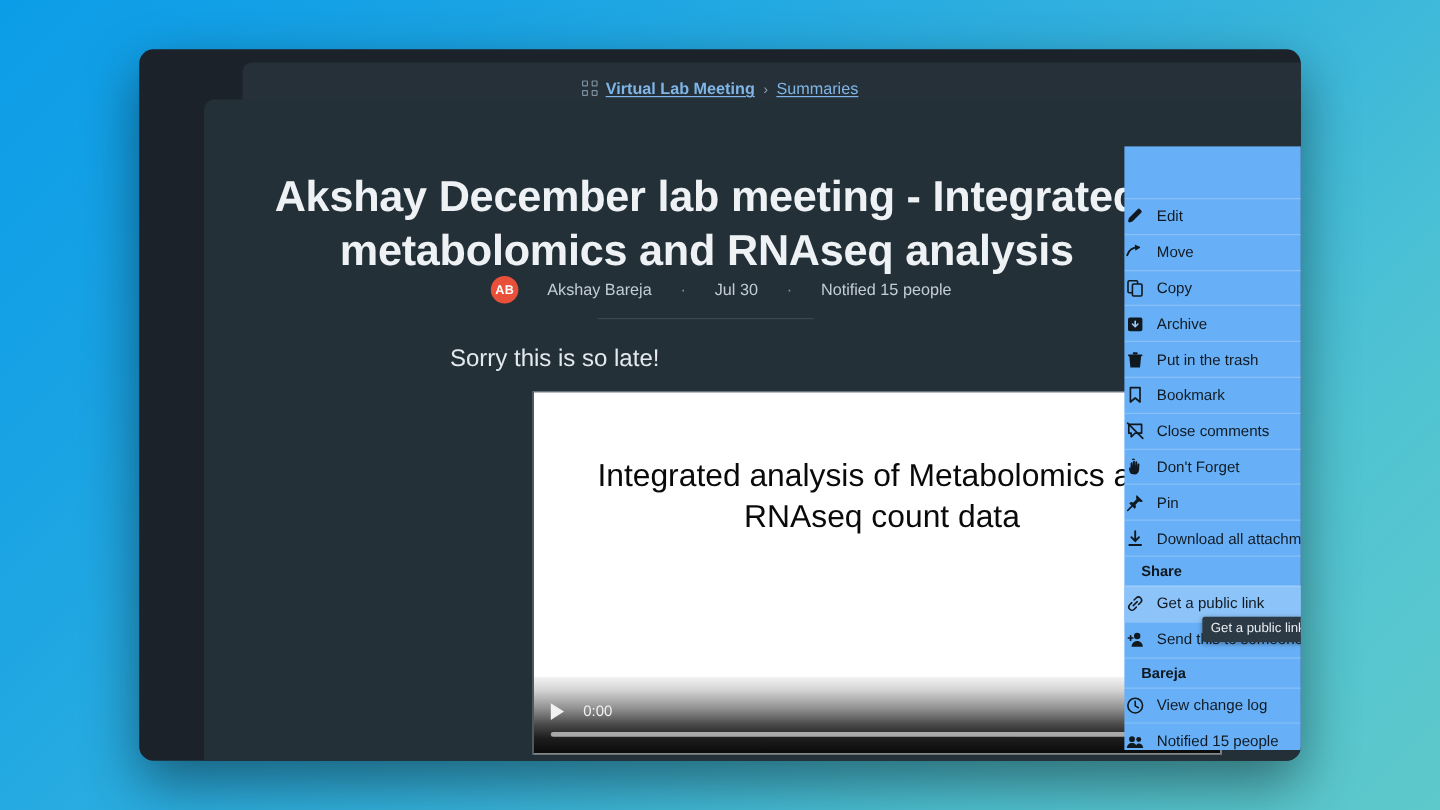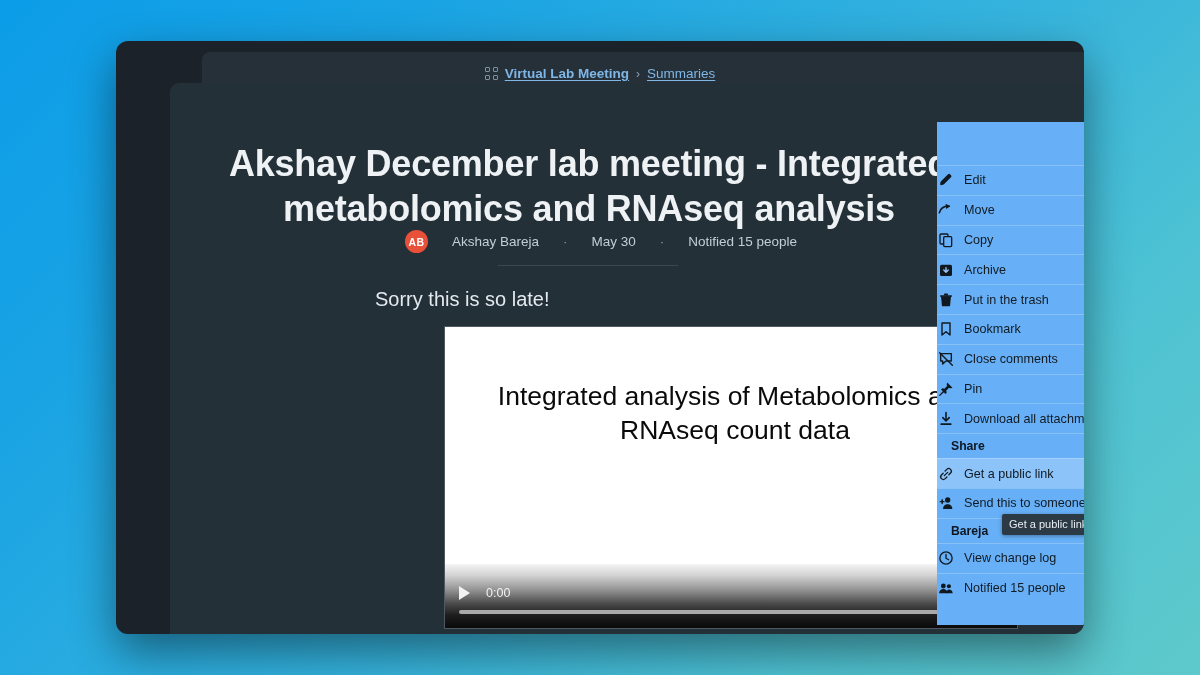--- a/index.html
+++ b/index.html
@@ -302,21 +302,21 @@
     <div id="card">
 
       <div id="doc-title">Akshay December lab meeting - Integrated metabolomics and RNAseq analysis</div>
 
       <div id="title-rule"></div>
 
       <div id="byline">
         <span id="avatar">AB</span>
         <span>Akshay Bareja</span>
         <span class="dot-sep">·</span>
-        <span>May 30</span>
+        <span>Jul 30</span>
         <span class="dot-sep">·</span>
         <span>Notified 15 people</span>
       </div>
 
       <div id="body-text">Sorry this is so late!</div>
 
       <div id="video">
         <div id="slide-text">Integrated analysis of Metabolomics and RNAseq count data</div>
 
         <div id="controls">
@@ -405,20 +405,29 @@
               <svg width="16" height="16" viewBox="0 0 24 24">
                 <path d="M4 4 H20 V15 H12 L7 19.5 V15 H4 Z" stroke="#10191f" stroke-width="2.1" fill="none" stroke-linejoin="round"></path>
                 <path d="M2.5 2.5 L21.5 21.5" stroke="#10191f" stroke-width="2.1" stroke-linecap="round"></path>
               </svg>
             </span>
             <span class="lbl">Close comments</span>
           </div>
           <div class="mi">
             <span class="ico">
               <svg width="16" height="16" viewBox="0 0 24 24">
+                <path d="M7 21 C4.5 18.5 4 15 4.5 12.5 L6 13.5 L6.3 7.5 a1.2 1.2 0 0 1 2.4 0 L8.9 12 L9.2 5.5 a1.2 1.2 0 0 1 2.4 0 L11.8 12 L12.2 6.2 a1.2 1.2 0 0 1 2.4 0 L14.4 12.2 L15 8.5 a1.2 1.2 0 0 1 2.3 .3 L16.8 16 C16.4 19 14.5 21 12.5 21.6 Z" fill="#10191f"></path>
+                <path d="M8.2 3.2 q1.6 -1.4 3.2 0" stroke="#10191f" stroke-width="1.5" fill="none"></path>
+              </svg>
+            </span>
+            <span class="lbl">Don't Forget</span>
+          </div>
+          <div class="mi">
+            <span class="ico">
+              <svg width="16" height="16" viewBox="0 0 24 24">
                 <path d="M13.8 2.2 L21.8 10.2 L19.2 11 L16.4 10.4 L12.4 14.4 L13 17.6 L11.2 19.4 L4.6 12.8 L6.4 11 L9.6 11.6 L13.6 7.6 L13 4.8 Z" fill="#10191f"></path>
                 <path d="M8 16.2 L2.6 21.6" stroke="#10191f" stroke-width="2" stroke-linecap="round"></path>
               </svg>
             </span>
             <span class="lbl">Pin</span>
           </div>
           <div class="mi">
             <span class="ico">
               <svg width="16" height="16" viewBox="0 0 24 24">
                 <path d="M12 2.5 V14.5 M7.2 10 L12 15 L16.8 10" stroke="#10191f" stroke-width="2.4" fill="none" stroke-linecap="round" stroke-linejoin="round"></path>

